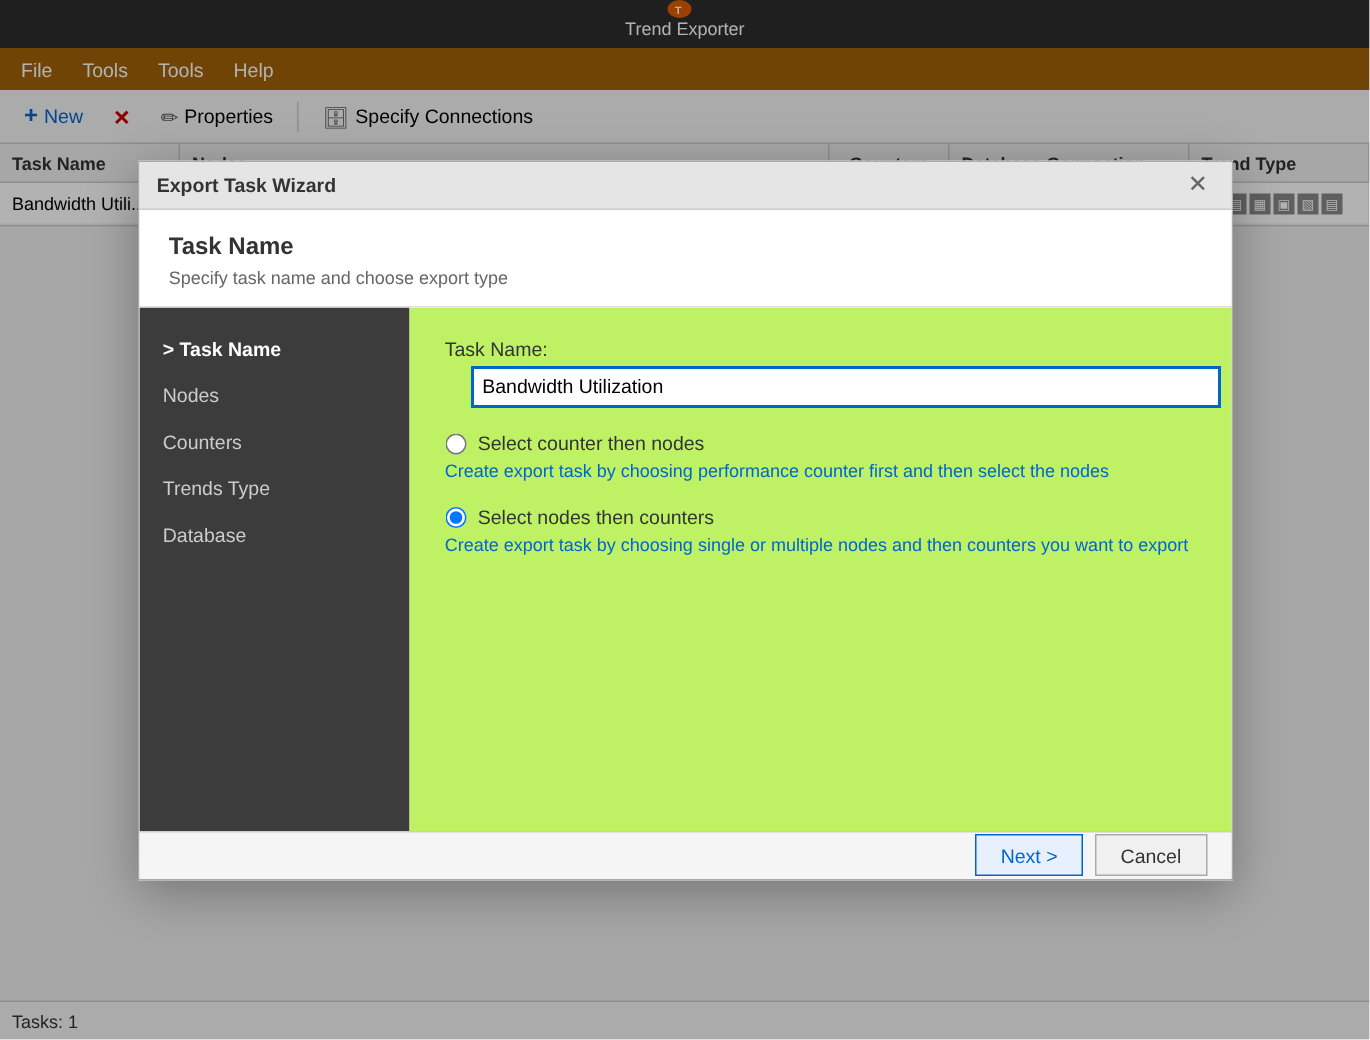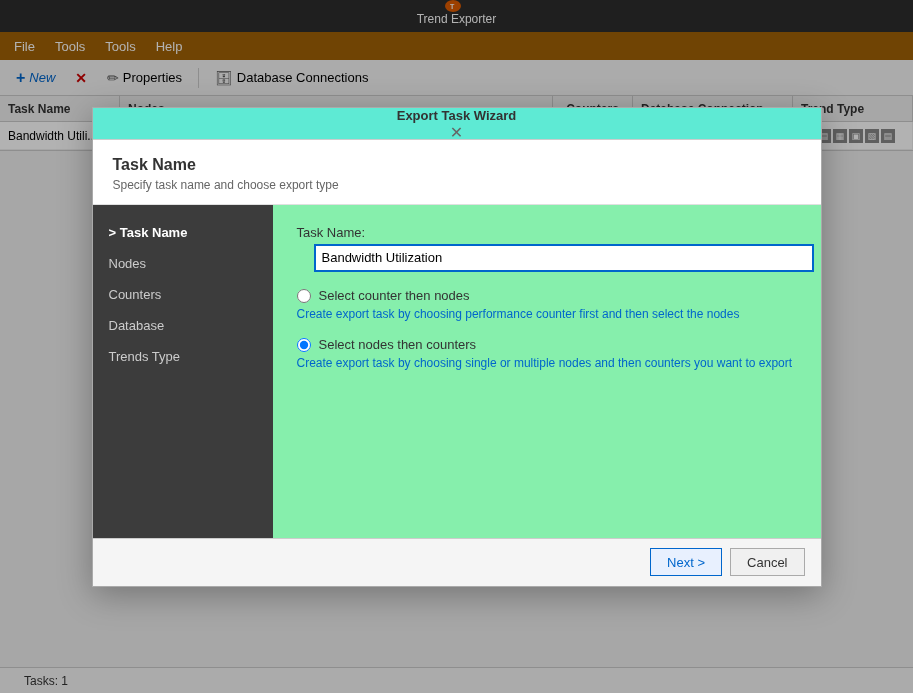--- a/index.html
+++ b/index.html
@@ -102,21 +102,21 @@
       cursor: pointer;
       font-size: 13px;
       color: #000;
     }
     .toolbar-sep {
       width: 1px;
       height: 20px;
       background: #ccc;
       margin: 0 4px;
     }
-    .toolbar-text { color: #0066cc; font-size: 13px; font-style: italic; }
+    .toolbar-text { color: #0066cc; font-size: 13px; }
 
     
     .table-area {
       background: #fff;
       border-bottom: 1px solid #ccc;
       flex: none;
     }
     .table-header {
       display: flex;
       background: #f0f0f0;
@@ -176,21 +176,21 @@
       color: white;
     }
 
     
     .status-bar {
       height: 26px;
       background: #f5f5f5;
       border-top: 1px solid #ccc;
       display: flex;
       align-items: center;
-      padding: 0 24px;
+      padding: 0 8px;
       font-size: 12px;
       color: #333;
       position: absolute;
       bottom: 0;
       left: 0;
       right: 0;
     }
 
     
     .modal-overlay {
@@ -211,27 +211,26 @@
       background: #fff;
       border: 1px solid #aaa;
       box-shadow: 0 8px 32px rgba(0,0,0,0.3);
       width: 730px;
       height: 480px;
       display: flex;
       flex-direction: column;
       position: relative;
     }
     .dialog-title-bar {
-      background: #5eead4;
+      background: #e5e5e5;
       border-bottom: 1px solid #ccc;
       height: 32px;
       display: flex;
       align-items: center;
       padding: 0 12px;
-      flex-direction: column;
     }
     .dialog-title {
       flex: 1;
       font-size: 13px;
       font-weight: 600;
       color: #333;
     }
     .dialog-close-btn {
       width: 20px;
       height: 20px;
@@ -286,21 +285,21 @@
       font-weight: 600;
     }
     .sidebar-nav-item.active::before {
       content: '> ';
     }
 
     
     .dialog-content {
       flex: 1;
       padding: 20px 24px;
-      background: #86efac;
+      background: #bef264;
       overflow-y: auto;
     }
 
     .form-group {
       margin-bottom: 16px;
     }
     .form-label {
       font-size: 13px;
       color: #333;
       margin-bottom: 4px;
@@ -339,21 +338,21 @@
     }
     .radio-input {
       width: 14px;
       height: 14px;
       cursor: pointer;
     }
 
     
     .dialog-footer {
       border-top: 1px solid #ccc;
-      height: 48px;
+      height: 32px;
       display: flex;
       align-items: center;
       justify-content: flex-end;
       padding: 0 16px;
       gap: 8px;
       background: #f5f5f5;
     }
     .dialog-btn {
       height: 28px;
       padding: 0 16px;
@@ -427,21 +426,21 @@
     <button class="toolbar-btn">
       <span class="x-icon">✕</span>
     </button>
     <button class="toolbar-btn">
       <span class="prop-icon">✏</span>
       <span>Properties</span>
     </button>
     <div class="toolbar-sep"></div>
     <button class="toolbar-btn">
       <span class="db-icon">🗄</span>
-      <span>Database Connections</span>
+      <span>Specify Connections</span>
     </button>
   </div>
 
   <div class="table-area">
     <div class="table-header">
       <div class="table-header-cell col-task">Task Name</div>
       <div class="table-header-cell col-nodes">Nodes</div>
       <div class="table-header-cell col-counters">Counters</div>
       <div class="table-header-cell col-dbconn">Database Connection</div>
       <div class="table-header-cell col-trend">Trend Type</div>
@@ -488,24 +487,24 @@
           <div class="sidebar-nav-item active">
             <span>Task Name</span>
           </div>
           <div class="sidebar-nav-item">
             <span>Nodes</span>
           </div>
           <div class="sidebar-nav-item">
             <span>Counters</span>
           </div>
           <div class="sidebar-nav-item">
+            <span>Trends Type</span>
+          </div>
+          <div class="sidebar-nav-item">
             <span>Database</span>
-          </div>
-          <div class="sidebar-nav-item">
-            <span>Trends Type</span>
           </div>
         </div>
 
         <div class="dialog-content">
 
           <div class="form-group">
             <label class="form-label">Task Name:</label>
             <input type="text" class="form-input" value="Bandwidth Utilization" style="">
           </div>
 

